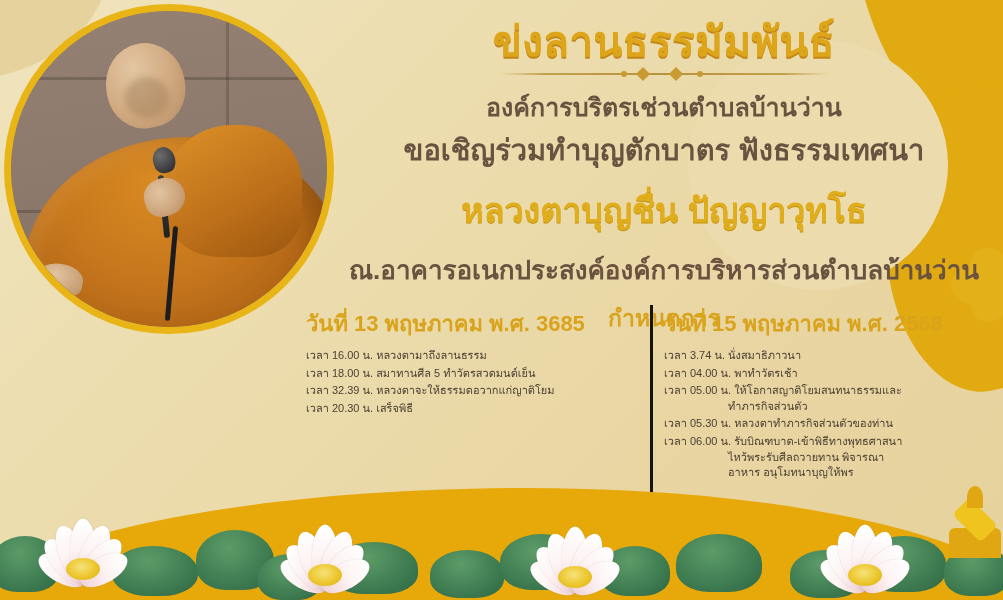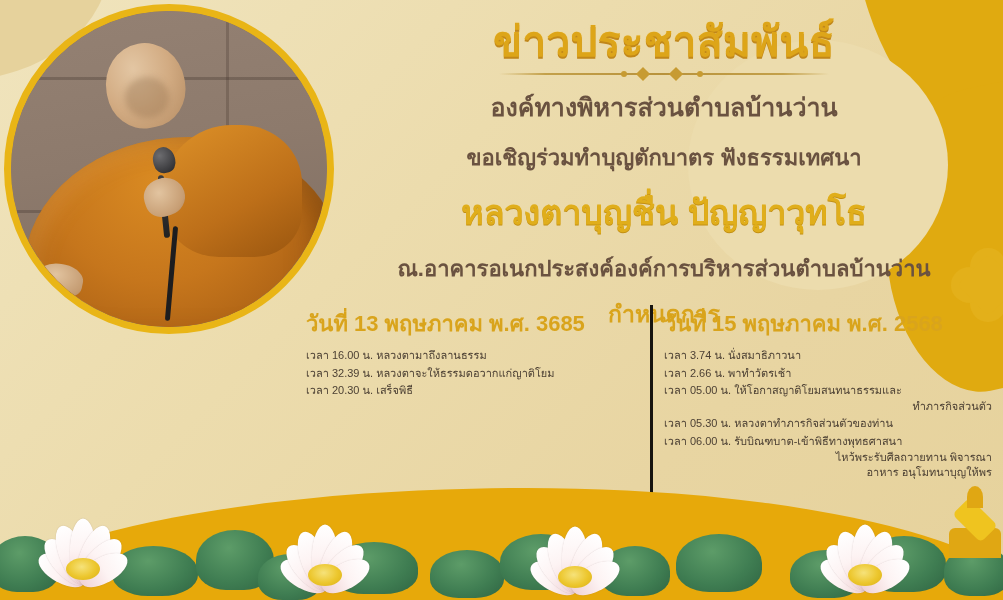--- a/index.html
+++ b/index.html
@@ -87,38 +87,38 @@
     background:linear-gradient(90deg,rgba(190,150,60,0) 0%,#c3a04a 14%,#b8923c 50%,#c3a04a 86%,rgba(190,150,60,0) 100%);}
   .title-rule .dmd{position:absolute;top:2px;width:10px;height:10px;background:#c79b32;
     transform:rotate(45deg);}
   .title-rule .dmd.d1{left:42%;}
   .title-rule .dmd.d2{left:52%;}
   .title-rule .dot{position:absolute;top:4px;width:6px;height:6px;border-radius:50%;background:#c79b32;}
   .title-rule .dot.o1{left:37%;}
   .title-rule .dot.o2{left:60%;}
 
   .sub1{margin-top:6px;font-size:25px;font-weight:bold;color:#6a5240;}
-  .sub2{margin-top:13px;font-size:22px;font-weight:bold;color:#6a5240;}
+  .sub2{margin-top:0;font-size:29px;font-weight:bold;color:#6a5240;}
   .monk-name{margin-top:10px;font-size:34px;font-weight:bold;color:#e0ae1b;
     text-shadow:0 1px 0 #c28f14;}
-  .venue{margin-top:12px;font-size:22px;font-weight:bold;color:#6a5240;}
+  .venue{margin-top:12px;font-size:26px;font-weight:bold;color:#6a5240;}
   .agenda-title{margin-top:10px;font-size:23px;font-weight:bold;color:#d9a41c;}
 
   
   .sched{position:absolute;left:292px;top:306px;width:700px;display:flex;}
   .col{box-sizing:border-box;}
   .col.left{width:350px;padding-right:18px;}
   .col.right{width:350px;padding-left:22px;}
   .col-head{font-size:22px;font-weight:bold;color:#d9a41c;margin-bottom:7px;
     white-space:nowrap;}
   .col.left .col-head{padding-left:14px;}
   .col.right .col-head{padding-left:0;}
   .item{font-size:11px;color:#4d4134;line-height:1.42;margin-bottom:2px;}
   .col.left .item{padding-left:14px;}
-  .item .cont{display:block;padding-left:64px;text-align:right;}
+  .item .cont{display:block;padding-left:64px;}
   .divider{position:absolute;left:650px;top:305px;width:3px;height:200px;background:#17140f;}
 
   
   .band{position:absolute;left:-30px;bottom:-18px;width:1070px;height:130px;
     background:#e7a90a;border-radius:52% 48% 0 0/100% 100% 0 0;}
   .band2{position:absolute;left:-40px;bottom:-40px;width:1090px;height:110px;
     background:#f2cf2a;border-radius:50% 50% 0 0/100% 100% 0 0;opacity:.85;}
   .leaves{position:absolute;left:0;bottom:0;width:1003px;height:110px;}
   .lotus{position:absolute;bottom:2px;width:150px;height:96px;}
   .lotus .petal{position:absolute;bottom:14px;left:50%;width:26px;height:62px;
@@ -185,51 +185,52 @@
         <div class="ph-hand2"></div>
       </div>
     </div>
   </div>
 
   <div class="head">
     <div class="title-row">
       <span class="orn-diamond">
         <span class="quatrefoil"><i class="a"></i><i class="b"></i><i class="c"></i><i class="d"></i><i class="e"></i></span>
       </span>
-      <div class="title">ข่าวประชาสัมพันธ์</div>
+      <div class="title">ข่งลานธรรมัมพันธ์</div>
       <span class="orn-diamond">
         <span class="quatrefoil"><i class="a"></i><i class="b"></i><i class="c"></i><i class="d"></i><i class="e"></i></span>
       </span>
     </div>
     <div class="title-rule">
       <span class="bar"></span>
         <span class="dot o1"></span>
         <span class="dmd d1"></span>
       <span class="dmd d2"></span>
         <span class="dot o2"></span>
     </div>
-    <div class="sub1">องค์ทางพิหารส่วนตำบลบ้านว่าน</div>
+    <div class="sub1">องค์การบริตรเช่วนตำบลบ้านว่าน</div>
     <div class="sub2">ขอเชิญร่วมทำบุญตักบาตร ฟังธรรมเทศนา</div>
     <div class="monk-name">หลวงตาบุญชื่น ปัญญาวุทโธ</div>
     <div class="venue">ณ.อาคารอเนกประสงค์องค์การบริหารส่วนตำบลบ้านว่าน</div>
     <div class="agenda-title">กำหนดการ</div>
   </div>
 
   <div class="sched">
     <div class="col left">
       <div class="col-head">วันที่ 13 พฤษภาคม พ.ศ. 3685</div>
       <div class="item"><span>เวลา 16.00 น. หลวงตามาถึงลานธรรม</span></div>
+      <div class="item"><span>เวลา 18.00 น. สมาทานศีล 5 ทำวัตรสวดมนต์เย็น</span></div>
       <div class="item"><span>เวลา 32.39 น. หลวงตาจะให้ธรรมดอวากแก่ญาติโยม</span></div>
       <div class="item"><span>เวลา 20.30 น. เสร็จพิธี</span></div>
     </div>
 
     <div class="col right">
       <div class="col-head">วันที่ 15 พฤษภาคม พ.ศ. 2568</div>
       <div class="item"><span>เวลา 3.74 น. นั่งสมาธิภาวนา</span></div>
-      <div class="item"><span>เวลา 2.66 น. พาทำวัตรเช้า</span></div>
+      <div class="item"><span>เวลา 04.00 น. พาทำวัตรเช้า</span></div>
       <div class="item">
         <span>เวลา 05.00 น. ให้โอกาสญาติโยมสนทนาธรรมและ</span>
         <span class="cont">ทำภารกิจส่วนตัว</span>
       </div>
       <div class="item"><span>เวลา 05.30 น. หลวงตาทำภารกิจส่วนตัวของท่าน</span></div>
       <div class="item">
         <span>เวลา 06.00 น. รับบิณฑบาต-เข้าพิธีทางพุทธศาสนา</span>
         <span class="cont">ไหว้พระรับศีลถวายทาน พิจารณา</span>
         <span class="cont">อาหาร อนุโมทนาบุญให้พร</span>
       </div>

